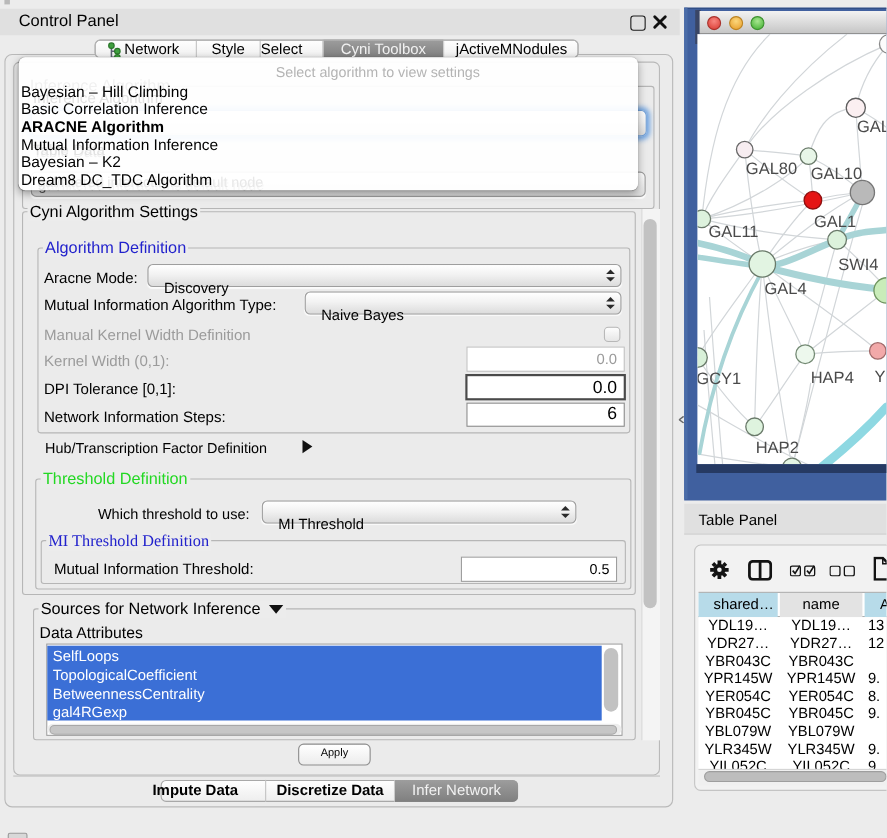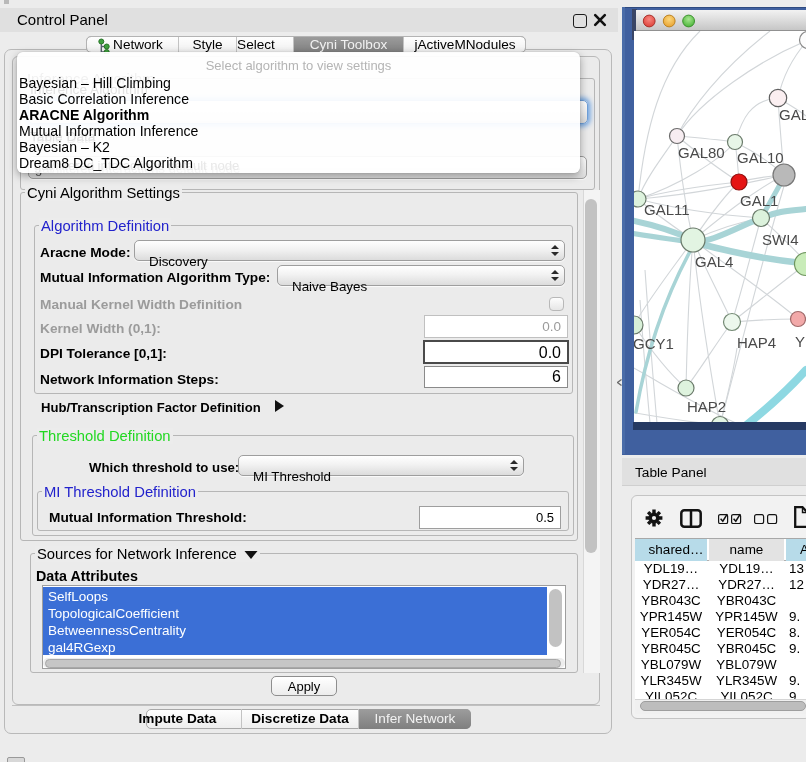--- a/index.html
+++ b/index.html
@@ -1,20 +1,20 @@
 <!DOCTYPE html>
 <html><head>
 <meta charset="utf-8">
 <style>
   html,body{margin:0;padding:0;}
   body{width:806px;height:762px;overflow:hidden;position:relative;background:#ececec;
        font-family:"Liberation Sans", sans-serif;}
   .abs{position:absolute;}
   .lbl{font-size:13.7px;color:#000;white-space:nowrap;}
-  .b{font-weight:bold;}
+  .b{font-weight:normal;}
   .gray{color:#9b9b9b;}
   .combo{position:absolute;background:linear-gradient(#ffffff,#f2f2f2 45%,#dcdcdc);
          border:1px solid #9e9e9e;border-radius:5px;box-sizing:border-box;
          box-shadow:0 1px 1px rgba(255,255,255,.8);}
   .combo .ct{position:absolute;left:14px;top:3px;font-size:13.4px;color:#000;margin-top:10px;}
   .arrows{position:absolute;right:5px;top:0;width:8px;height:100%;}
   .tri-up{position:absolute;left:0;width:0;height:0;border-left:4px solid transparent;
           border-right:4px solid transparent;border-bottom:4.5px solid #2a2a2a;}
   .tri-dn{position:absolute;left:0;width:0;height:0;border-left:4px solid transparent;
           border-right:4px solid transparent;border-top:4.5px solid #2a2a2a;}
@@ -107,57 +107,57 @@
   <div class="gtitle" style="color:#23d823;">Threshold Definition</div>
 </div>
 <div class="abs b" style="left:89px;top:460px;font-size:13.2px;white-space:nowrap;">Which threshold to use:</div>
 <div class="combo" style="left:238px;top:455px;width:286px;height:21px;">
   <span class="ct">MI Threshold</span>
   <span class="arrows">
       <span class="tri-up" style="top:3.5px;"></span>
       <span class="tri-dn" style="top:11px;"></span>
     </span>
 </div>
-<div class="group" style="left:37px;top:491px;width:532px;height:40px;">
+<div class="group" style="left:37px;top:491px;width:532px;height:40px;font-family:Liberation Serif, serif;">
   <div class="gtitle" style="color:#2222cc;">MI Threshold Definition</div>
 </div>
 <div class="abs lbl b" style="left:49px;top:510px;">Mutual Information Threshold:</div>
 <div class="field" style="left:419px;top:506px;width:142px;height:23px;">0.5</div>
 
 <div class="group" style="left:30px;top:553px;width:548px;height:120px;">
   <div class="gtitle">Sources for Network Inference <svg width="14" height="10" viewBox="0 0 14 10" style="vertical-align:-1px;margin-left:3px;">
         <path d="M0.5 1 L13.5 1 L7 9 Z" fill="#111"></path>
       </svg></div>
 </div>
 <div class="abs b" style="left:36px;top:568px;font-size:14.3px;">Data Attributes</div>
 
 <div class="abs" style="left:42px;top:585px;width:524px;height:84px;background:#fff;border:1px solid #9e9e9e;box-sizing:border-box;"></div>
 <div class="abs" style="left:43px;top:587px;width:504px;height:68px;background:#3b6fd6;"></div>
 <div class="abs" style="left:48px;top:588px;font-size:13.5px;color:#fff;line-height:17px;">SelfLoops<br>TopologicalCoefficient<br>BetweennessCentrality<br>gal4RGexp</div>
 <div class="abs" style="left:549px;top:589px;width:13px;height:58px;background:#c2c2c2;border-radius:7px;"></div>
 
 <div class="abs" style="left:43px;top:658px;width:522px;height:10px;background:#ededed;border-radius:5px;"></div>
 <div class="abs" style="left:45px;top:659px;width:516px;height:9px;background:#c6c6c6;border:1px solid #a8a8a8;border-radius:5px;box-sizing:border-box;"></div>
 
-<div class="abs" style="left:271px;top:676px;width:66px;height:20px;background:linear-gradient(#ffffff,#ececec);border:1px solid #8e8e8e;border-radius:5px;box-sizing:border-box;text-align:center;font-size:13px;padding-top:2px;">Apply</div>
+<div class="abs" style="left:271px;top:676px;width:66px;height:20px;background:linear-gradient(#ffffff,#ececec);border:1px solid #8e8e8e;border-radius:5px;box-sizing:border-box;text-align:center;font-size:10px;padding-top:2px;">Apply</div>
 
 <div class="abs" style="left:12px;top:705px;width:588px;height:1px;background:#c0c0c0;"></div>
 <div class="abs" style="left:146px;top:709px;width:325px;height:20px;background:linear-gradient(#fefefe,#eeeeee);border:1px solid #a8a8a8;border-radius:5px;box-sizing:border-box;"></div>
 <div class="abs seg" style="left:130px;top:709px;width:95px;height:29px;border-left:none;border-radius:5px 0 0 5px;"><span style="position:relative;top:2px;font-weight:bold;">Impute Data</span></div>
 <div class="abs seg" style="left:241px;top:709px;width:117px;height:20px;"><span style="position:relative;top:2px;font-weight:bold;">Discretize Data</span></div>
 <div class="abs seg segsel" style="left:358px;top:709px;width:113px;height:20px;border-radius:0 5px 5px 0;"><span style="position:relative;top:2px;">Infer Network</span></div>
 
 <div class="abs" style="left:583px;top:190px;width:16px;height:483px;background:#f4f4f4;border-left:1px solid #d8d8d8;"></div>
 <div class="abs" style="left:585px;top:199px;width:12px;height:354px;background:#c2c2c2;border-radius:6px;"></div>
 
 <div class="abs" style="left:17px;top:52px;width:563px;height:121px;background:rgba(255,255,255,0.94);border-radius:6px;box-shadow:0 3px 8px rgba(0,0,0,0.35), 0 0 1px rgba(0,0,0,0.3);"></div>
 <div class="abs" style="left:30px;top:82px;font-size:13.7px;color:#e2e2e2;">Inference Algorithm</div>
 <div class="abs" style="left:30px;top:129px;font-size:13.7px;color:#e2e2e2;">Table Data</div>
 <div class="abs" style="left:34px;top:158px;font-size:13px;color:#e8e8e8;">gal/filtered interactions default node</div>
-<div class="abs" style="left:17px;top:58px;width:563px;text-align:center;font-size:13px;color:#b4b4b4;">Select algorithm to view settings</div>
+<div class="abs" style="left:17px;top:58px;width:563px;text-align:center;font-size:13px;color:#b4b4b4;padding-left:45px;">Select algorithm to view settings</div>
 <div class="abs" style="left:19px;top:75px;font-size:14.1px;color:#000;line-height:16px;">Bayesian – Hill Climbing<br>Basic Correlation Inference<br><b>ARACNE Algorithm</b><br>Mutual Information Inference<br>Bayesian – K2<br>Dream8 DC_TDC Algorithm</div>
 
 <div class="abs" style="left:617px;top:372px;width:5px;height:7px;">
 <svg width="5" height="7" viewBox="0 0 5 7">
       <path d="M4.5 0.5 L0.5 3.5 L4.5 6.5" fill="none" stroke="#6a6a6a" stroke-width="1.3"></path>
     </svg>
 </div>
 
 <div class="abs" style="left:622px;top:7px;width:184px;height:447px;background:#40609f;border-top:1px solid #2e4a80;"></div>
 

